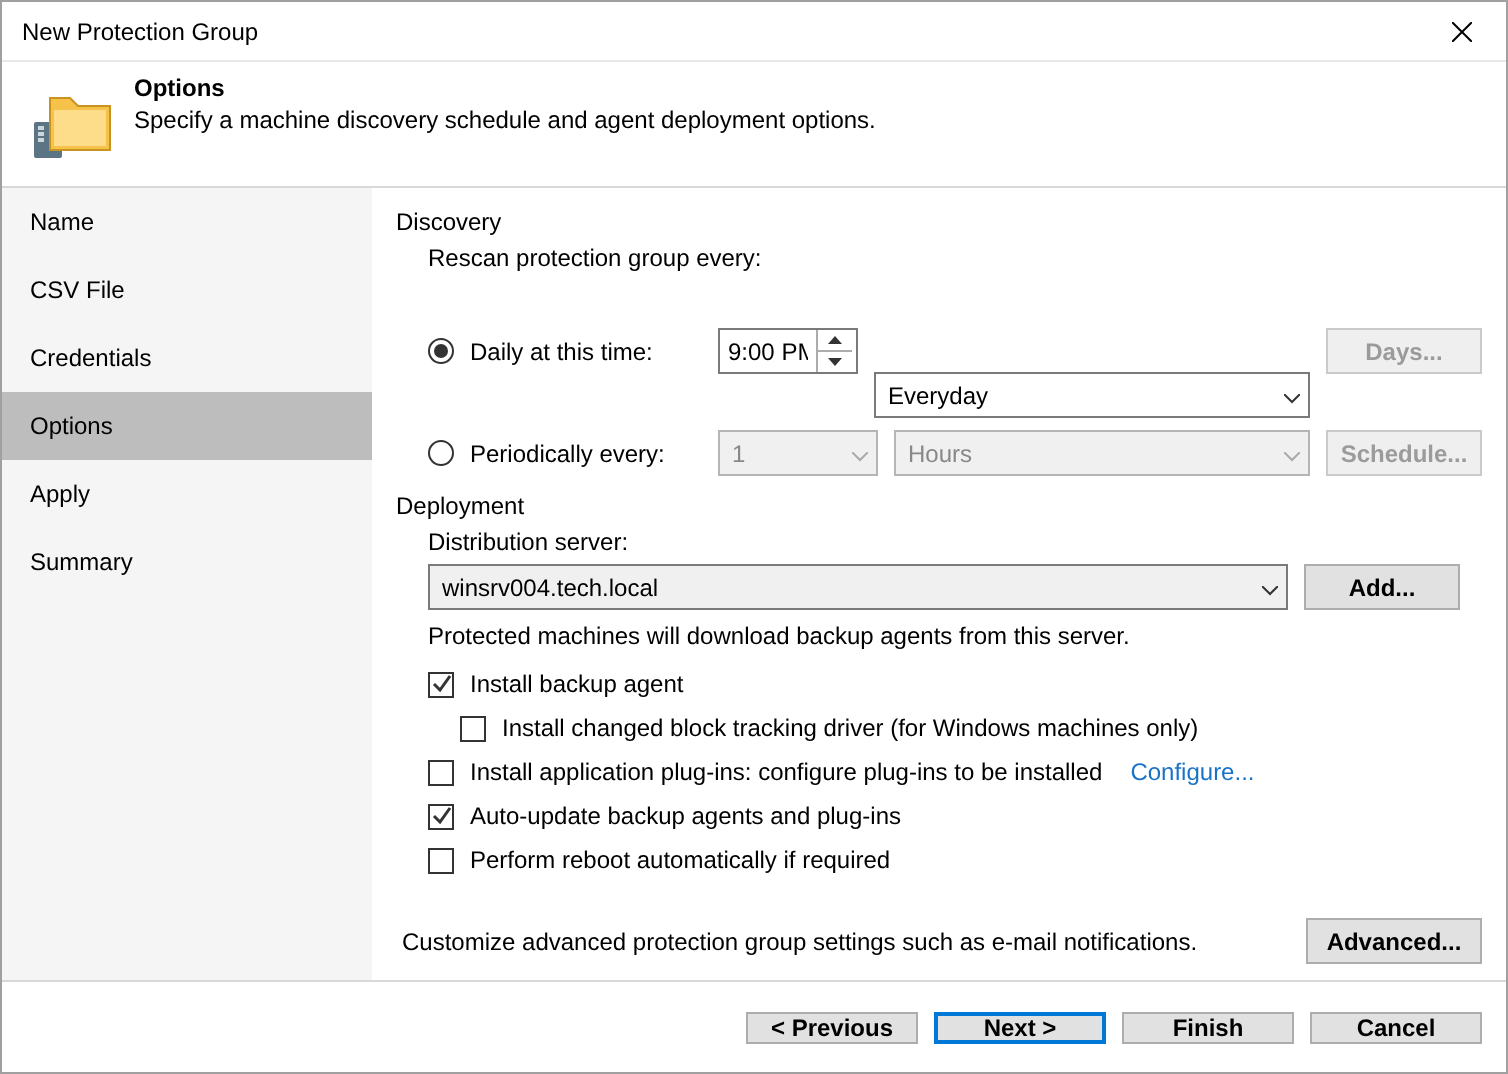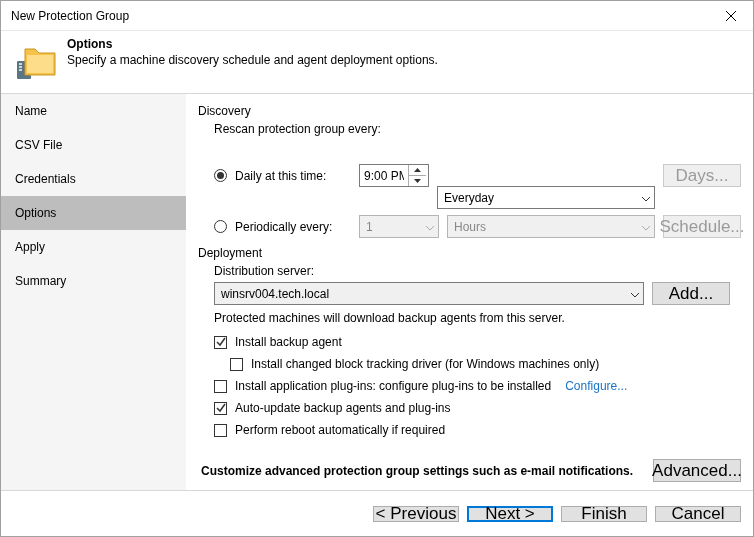--- a/index.html
+++ b/index.html
@@ -31,32 +31,32 @@
   .spinner .btn { flex:1; display:flex; align-items:center; justify-content:center; }
   .spinner .btn:first-child { border-bottom:1px solid #acacac;}
   .spinner svg { display:block;}
   .select, .select-dis { height:23px; border:1px solid #7a7a7a; background:#fff; display:flex; align-items:center; padding:0 4px 0 6px; position:relative;}
   .select-dis { border-color:#b5b5b5; background:#f0f0f0; color:#888;}
   .select .caret, .select-dis .caret { margin-left:auto; }
   .sel-day { width:218px;margin-top:44px;}
   .sel-num { width:80px;}
   .sel-unit { width:218px;}
   .sel-dist { width:430px; height:23px;}
-  .btn-std { width:78px; height:23px; border:1px solid #adadad; background:#e1e1e1; font-family:inherit; font-size:17px; text-align:center; display:flex; align-items:center; justify-content:center;}
+  .btn-std { width:78px; height:23px; border:1px solid #adadad; background:#e1e1e1; font-family:inherit; font-size:12px; text-align:center; display:flex; align-items:center; justify-content:center;font-weight:bold;}
   .btn-std.disabled { color:#9b9b9b; background:#efefef; border-color:#cacaca;}
   .btn-wide { width:88px;}
   .hint { font-size:12px; margin:4px 0 10px 16px;}
   .checkbox { width:13px; height:13px; border:1px solid #333; background:#fff; display:inline-flex; align-items:center; justify-content:center; flex-shrink:0;}
   .checkbox.checked svg { display:block;}
   .checkbox svg { display:none;}
   .chk-row { display:flex; align-items:center; gap:8px; margin-bottom:8px;}
   .chk-row .lbl { font-size:12px;}
   .link { color:#1a73c7; cursor:default; margin-left:6px;}
   .adv-row { display:flex; align-items:center; gap:10px; position:absolute; bottom:54px; left:200px; right:12px;}
-  .adv-row .txt { flex:1;font-weight:bold;}
+  .adv-row .txt { flex:1;}
   .footer { height:46px; border-top:1px solid #d8d8d8; display:flex; align-items:center; justify-content:flex-end; padding:0 12px; gap:8px;}
   .footer .btn-std { width:86px; height:16px;}
   .footer .default { border:1px solid #0078d7; box-shadow:inset 0 0 0 1px #0078d7;}
   .deploy-label { margin-top:8px;}
   svg.caret-svg { width:8px; height:5px;}
 </style>
 </head>
 <body>
 
 <div class="window">

